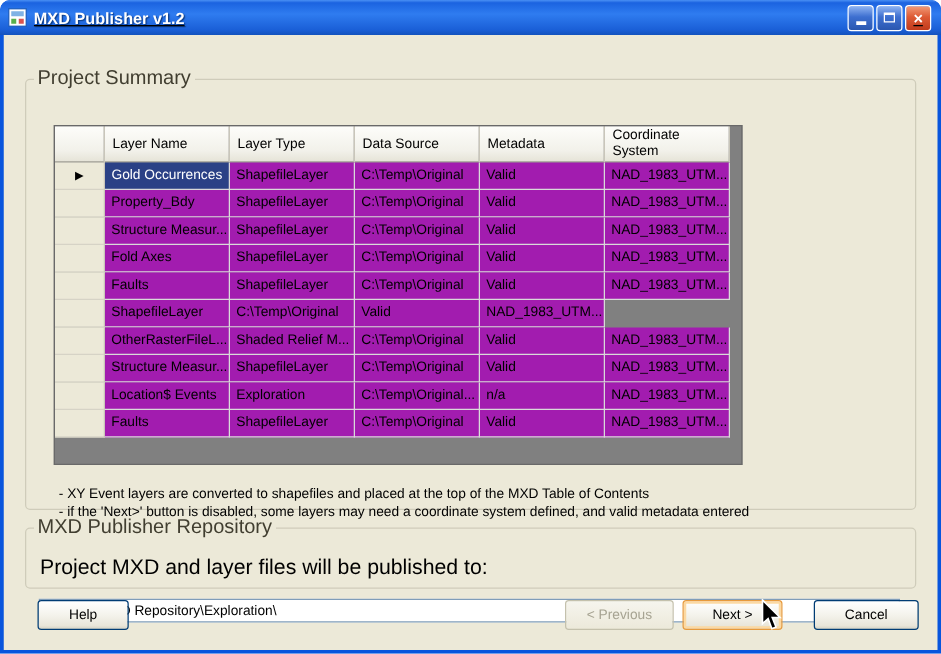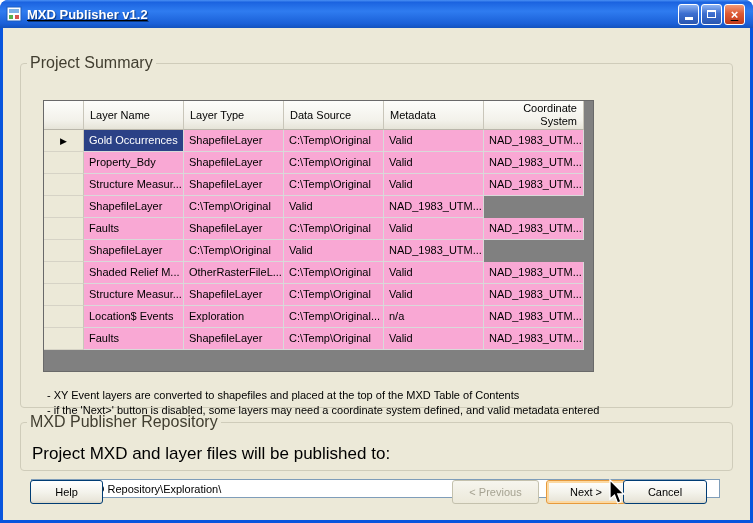--- a/index.html
+++ b/index.html
@@ -45,43 +45,43 @@
     font-size:16px; color:#413e30; margin-left:6px; padding:0 3px;
   }
   .gb-summary { left:17px; top:26px; width:713px; height:354px; }
   .gb-repo    { left:17px; top:385px; width:713px; height:58px; }
 
   
   .grid-wrap {
     position:absolute; left:22px; top:28px; width:551px; height:272px;
     background:#808080; border:1px solid #696969; overflow:hidden;
   }
-  .grid-header { display:flex; height:29px;text-align:right; }
+  .grid-header { display:flex; height:29px; }
   .hcell {
     flex:0 0 auto; background:linear-gradient(180deg,#fdfdfa 0%,#f2f1ea 70%,#e6e4d8 100%);
     border-right:1px solid #c9c6ba; border-bottom:1px solid #b9b6aa;
     font-size:11px; color:#000; padding:2px 6px;
     display:flex; align-items:center; line-height:13px;
   }
   .hcell.selh { width:40px; }
   .hcell.hc { width:100px; }
   .grid-row { display:flex; height:22px; }
   .cell {
-    flex:0 0 auto; width:100px; background:#f9a8d4;
+    flex:0 0 auto; width:100px; background:#a21caf;
     border-right:1px solid #d9d9d9; border-bottom:1px solid #d9d9d9;
     font-size:11px; color:#000; padding:4px 5px 0 5px;
     white-space:nowrap; overflow:hidden;
   }
   .cell.selector {
     width:40px; background:#ece9d8;
     border-right:1px solid #c9c6ba; border-bottom:1px solid #d6d3c6;
     display:flex; align-items:center; justify-content:center;
     font-size:9px; color:#000; padding:0;
   }
-  .cell.sel { background:#2b4186; color:#fff; }
+  .cell.sel { background:#2b4186; color:#fff;text-align:center; }
 
   .notes { position:absolute; left:26px; top:316px; font-size:11px; color:#000; line-height:15px; }
 
   
   .repo-desc { position:absolute; left:11px; top:13px; font-size:17px; color:#000; }
   .repo-path {
     position:absolute; left:10px; right:12px; top:48px; height:19px;
     border:1px solid #7f9db9; background:#fff; font-size:11px; color:#000;
     padding:2px 4px; font-family:"Liberation Sans","DejaVu Sans",sans-serif;
   }
@@ -92,21 +92,21 @@
     background:linear-gradient(180deg,#ffffff 0%,#f4f3ec 50%,#e9e6da 88%,#d8d5c6 100%);
     border:1px solid #003c74; border-radius:3px;
     font-size:11px; color:#000; text-align:center;
     font-family:"Liberation Sans","DejaVu Sans",sans-serif; cursor:default;
   }
   .btn-help { left:27px; width:73px; }
   .btn-prev { left:449px; width:87px; border-color:#c4c1ad; color:#a6a392;
               background:linear-gradient(180deg,#f6f5ee,#ece9da); }
   .btn-next { left:543px; width:80px; border:1px solid #e79a3c;
               box-shadow:inset 0 0 0 2px #fcd9a2; font-weight:normal; }
-  .btn-cancel { left:620px; width:84px; }
+  .btn-cancel { left:648px; width:84px; }
 
   .cursor { position:absolute; left:606px; top:479px; z-index:50; }
 </style>
 </head>
 <body>
 
 <div class="window">
 
   <div class="titlebar">
     <span class="app-icon">
@@ -163,20 +163,21 @@
             <div class="grid-row">
               <div class="cell selector"></div>
               <div class="cell">Structure Measur...</div>
               <div class="cell">ShapefileLayer</div>
               <div class="cell">C:\Temp\Original</div>
               <div class="cell">Valid</div>
               <div class="cell">NAD_1983_UTM...</div>
             </div>
             <div class="grid-row">
               <div class="cell selector"></div>
+              <div class="cell">Fold Axes</div>
               <div class="cell">ShapefileLayer</div>
               <div class="cell">C:\Temp\Original</div>
               <div class="cell">Valid</div>
               <div class="cell">NAD_1983_UTM...</div>
             </div>
             <div class="grid-row">
               <div class="cell selector"></div>
               <div class="cell">Faults</div>
               <div class="cell">ShapefileLayer</div>
               <div class="cell">C:\Temp\Original</div>
@@ -185,22 +186,22 @@
             </div>
             <div class="grid-row">
               <div class="cell selector"></div>
               <div class="cell">ShapefileLayer</div>
               <div class="cell">C:\Temp\Original</div>
               <div class="cell">Valid</div>
               <div class="cell">NAD_1983_UTM...</div>
             </div>
             <div class="grid-row">
               <div class="cell selector"></div>
+              <div class="cell">OtherRasterFileL...</div>
               <div class="cell">Shaded Relief M...</div>
-              <div class="cell">OtherRasterFileL...</div>
               <div class="cell">C:\Temp\Original</div>
               <div class="cell">Valid</div>
               <div class="cell">NAD_1983_UTM...</div>
             </div>
             <div class="grid-row">
               <div class="cell selector"></div>
               <div class="cell">Structure Measur...</div>
               <div class="cell">ShapefileLayer</div>
               <div class="cell">C:\Temp\Original</div>
               <div class="cell">Valid</div>

